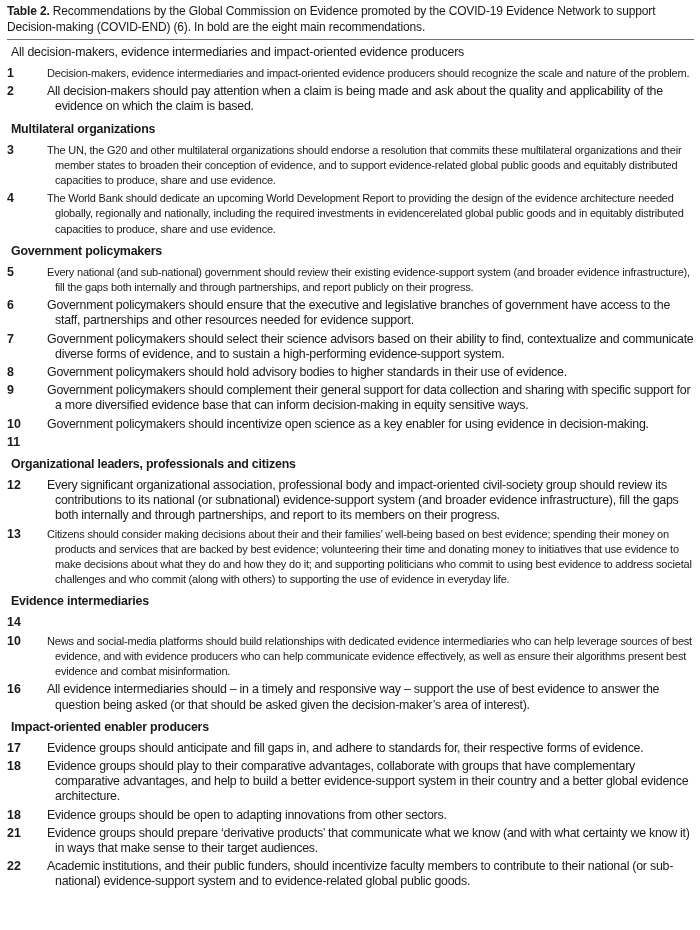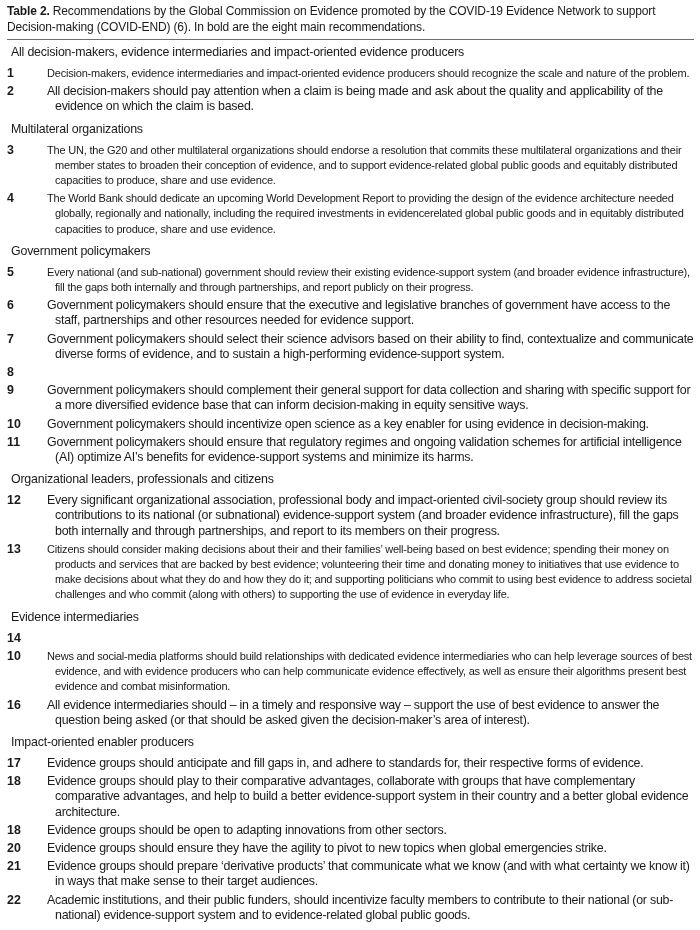--- a/index.html
+++ b/index.html
@@ -34,21 +34,21 @@
       margin: 3px 0 4px 0;
     }
     .section-header {
       font-size: 12.4px;
       line-height: 15px;
       letter-spacing: -0.2px;
       margin: 4px;
       padding: 1px 0 1px 0;
     }
     .section-header.bold {
-      font-weight: normal;
+      font-weight: bold;
     }
     .item {
       display: flex;
       font-size: 12.4px;
       line-height: 15.2px;
       letter-spacing: -0.25px;
       padding: 1px 0 2px 0;
     }
     .item .num {
       flex: 0 0 40px;
@@ -101,32 +101,32 @@
       <div class="item">
         <div class="num">6</div>
         <div class="text">Government policymakers should ensure that the executive and legislative branches of government have access to the staff, partnerships and other resources needed for evidence support.</div>
       </div>
       <div class="item">
         <div class="num">7</div>
         <div class="text">Government policymakers should select their science advisors based on their ability to find, contextualize and communicate diverse forms of evidence, and to sustain a high-performing evidence-support system.</div>
       </div>
       <div class="item">
         <div class="num">8</div>
+        <div class="text">Government policymakers should hold advisory bodies to higher standards in their use of evidence.</div>
       </div>
       <div class="item">
         <div class="num">9</div>
         <div class="text">Government policymakers should complement their general support for data collection and sharing with specific support for a more diversified evidence base that can inform decision-making in equity sensitive ways.</div>
       </div>
       <div class="item">
         <div class="num">10</div>
         <div class="text">Government policymakers should incentivize open science as a key enabler for using evidence in decision-making.</div>
       </div>
       <div class="item">
         <div class="num">11</div>
-        <div class="text">Government policymakers should ensure that regulatory regimes and ongoing validation schemes for artificial intelligence (AI) optimize AI’s benefits for evidence-support systems and minimize its harms.</div>
       </div>
       <div class="section-header bold">Organizational leaders, professionals and citizens</div>
       <div class="item">
         <div class="num">12</div>
         <div class="text">Every significant organizational association, professional body and impact-oriented civil-society group should review its contributions to its national (or subnational) evidence-support system (and broader evidence infrastructure), fill the gaps both internally and through partnerships, and report to its members on their progress.</div>
       </div>
       <div class="item main">
         <div class="num">13</div>
         <div class="text">Citizens should consider making decisions about their and their families’ well-being based on best evidence; spending their money on products and services that are backed by best evidence; volunteering their time and donating money to initiatives that use evidence to make decisions about what they do and how they do it; and supporting politicians who commit to using best evidence to address societal challenges and who commit (along with others) to supporting the use of evidence in everyday life.</div>
       </div>
@@ -149,24 +149,20 @@
       </div>
       <div class="item">
         <div class="num">18</div>
         <div class="text">Evidence groups should play to their comparative advantages, collaborate with groups that have complementary comparative advantages, and help to build a better evidence-support system in their country and a better global evidence architecture.</div>
       </div>
       <div class="item">
         <div class="num">18</div>
         <div class="text">Evidence groups should be open to adapting innovations from other sectors.</div>
       </div>
       <div class="item">
-        <div class="num">20</div>
-        <div class="text">Evidence groups should ensure they have the agility to pivot to new topics when global emergencies strike.</div>
-      </div>
-      <div class="item">
         <div class="num">21</div>
         <div class="text">Evidence groups should prepare ‘derivative products’ that communicate what we know (and with what certainty we know it) in ways that make sense to their target audiences.</div>
       </div>
       <div class="item">
         <div class="num">22</div>
         <div class="text">Academic institutions, and their public funders, should incentivize faculty members to contribute to their national (or sub-national) evidence-support system and to evidence-related global public goods.</div>
       </div>
     </div>
 
 </div>

